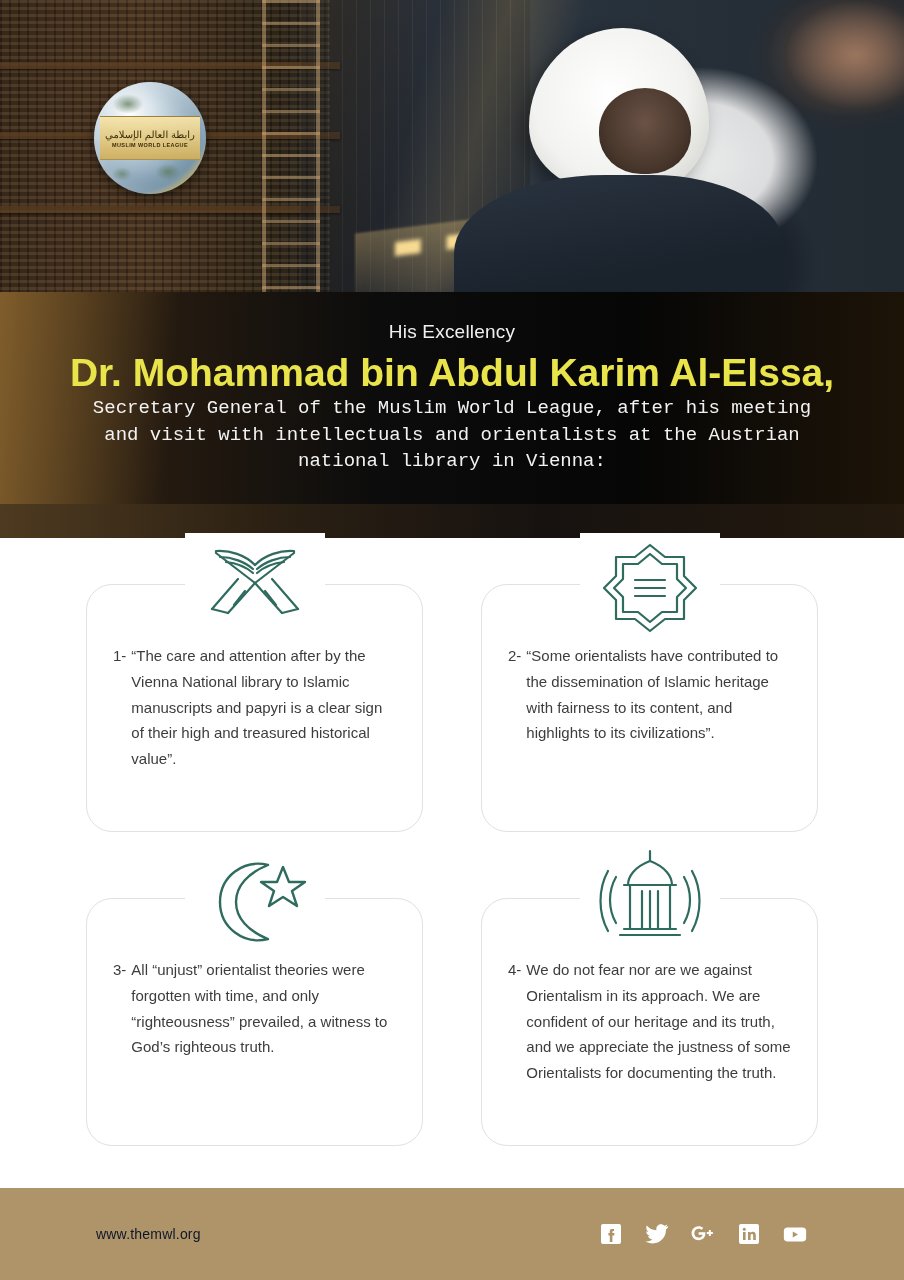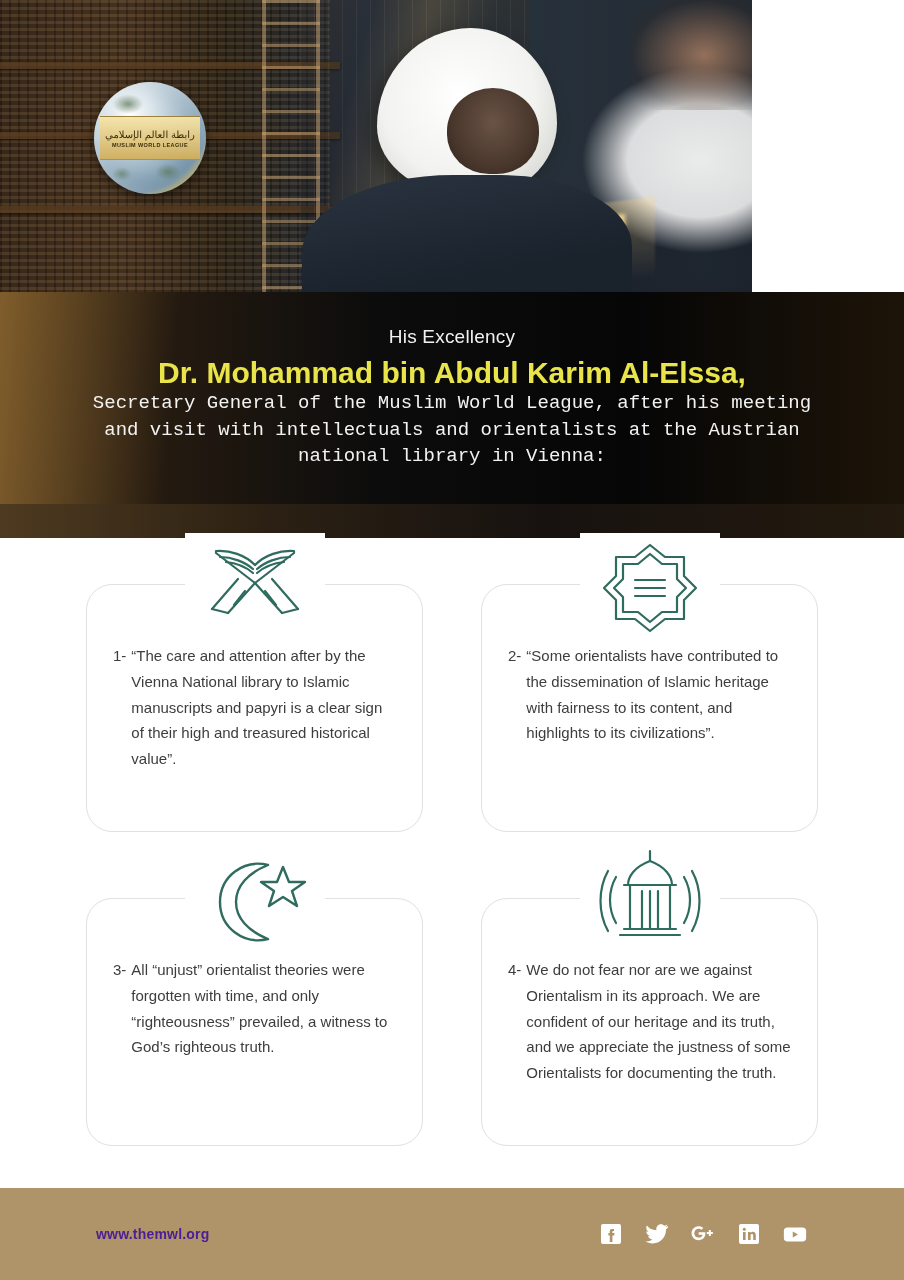--- a/index.html
+++ b/index.html
@@ -13,21 +13,21 @@
   .page {
     position: relative;
     width: 904px;
     height: 1280px;
     background: #ffffff;
   }
 
   
   .hero {
     position: relative;
-    width: 752px;
+    width: 904px;
     height: 292px;
     overflow: hidden;
     background: #0e1922;
   }
   .hero-photo {
     position: absolute;
     inset: 0;
     background:
       
       radial-gradient(ellipse 190px 150px at 700px 160px, rgba(245,245,245,0.95) 0%, rgba(240,240,240,0.9) 38%, rgba(20,28,38,0) 62%),
@@ -180,21 +180,21 @@
   .eyebrow {
     position: relative;
     color: #f0f0f0;
     font-size: 19px;
     margin-bottom: 8px;
     letter-spacing: .2px;
   }
   .headline {
     position: relative;
     color: #e8e44a;
-    font-size: 30px;
+    font-size: 39px;
     font-weight: bold;
     margin-bottom: 0;
     text-align: center;
   }
   .subhead {
     position: relative;
     color: #f2f2f2;
     font-size: 19px;
     line-height: 1.42;
     text-align: center;
@@ -256,24 +256,23 @@
     left: 0; bottom: 0;
     width: 904px;
     height: 92px;
     background: #ae9468;
     display: flex;
     align-items: center;
     justify-content: space-between;
     padding: 0 96px;
   }
   .footer-url {
-    color: #4c1d95;
+    color: #0f172a;
     font-size: 14px;
     letter-spacing: .2px;
-    font-weight: bold;
   }
   .social { display: flex; align-items: center; gap: 20px; }
   .social-item {
     width: 26px; height: 26px;
     display: flex; align-items: center; justify-content: center;
   }
 </style>
 </head>
 <body>
 

